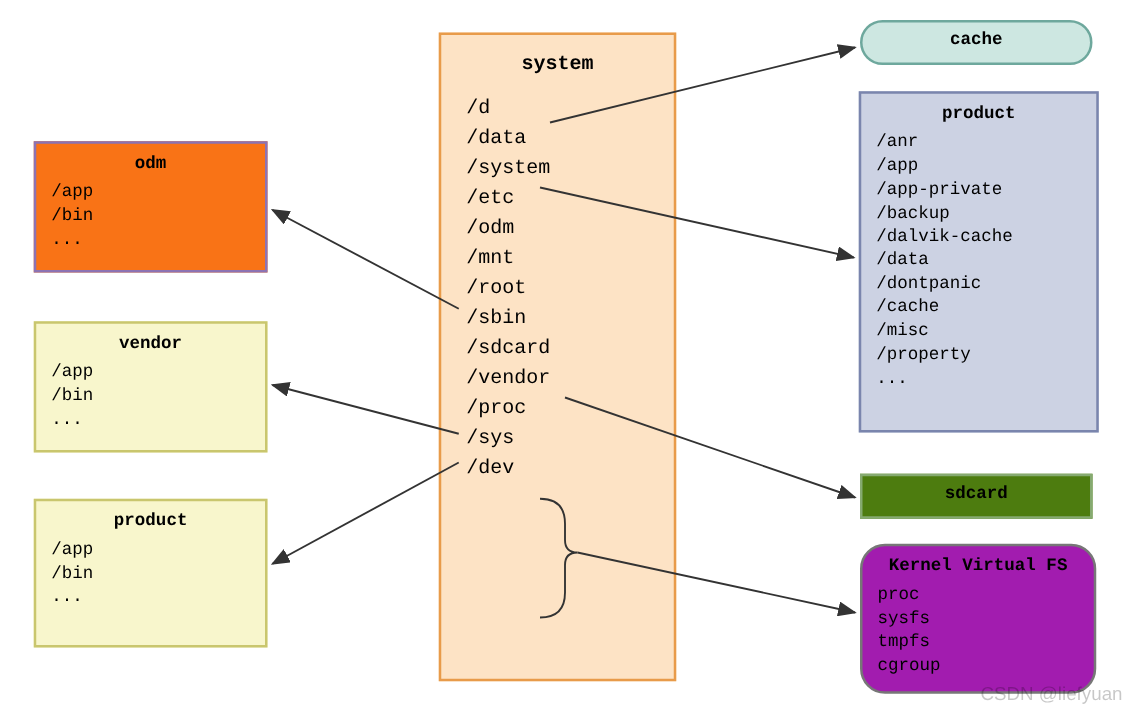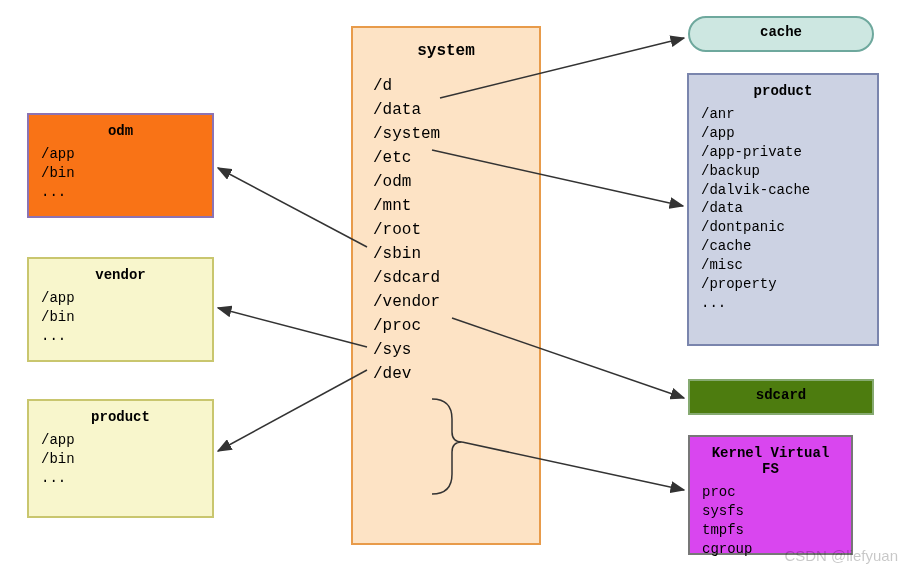--- a/index.html
+++ b/index.html
@@ -69,23 +69,24 @@
   .sdcard {
     left: 688px; top: 379px;
     width: 186px; height: 36px;
     background: #4d7c0f;
     border-color: #86aa71;
     padding: 6px;
   }
   .sdcard .box-title { margin: 0; }
   .kvfs {
     left: 688px; top: 435px;
-    width: 165px; height: 120px;
-    background: #d946ef;
+    width: 189px; height: 120px;
+    background: #a21caf;
     border-color: #777;
+    border-radius: 20px;
   }
   svg.arrows {
     position: absolute;
     left: 0; top: 0;
     width: 904px; height: 568px;
     pointer-events: none;
   }
   .watermark {
     position: absolute;
     right: 6px; bottom: 4px;

